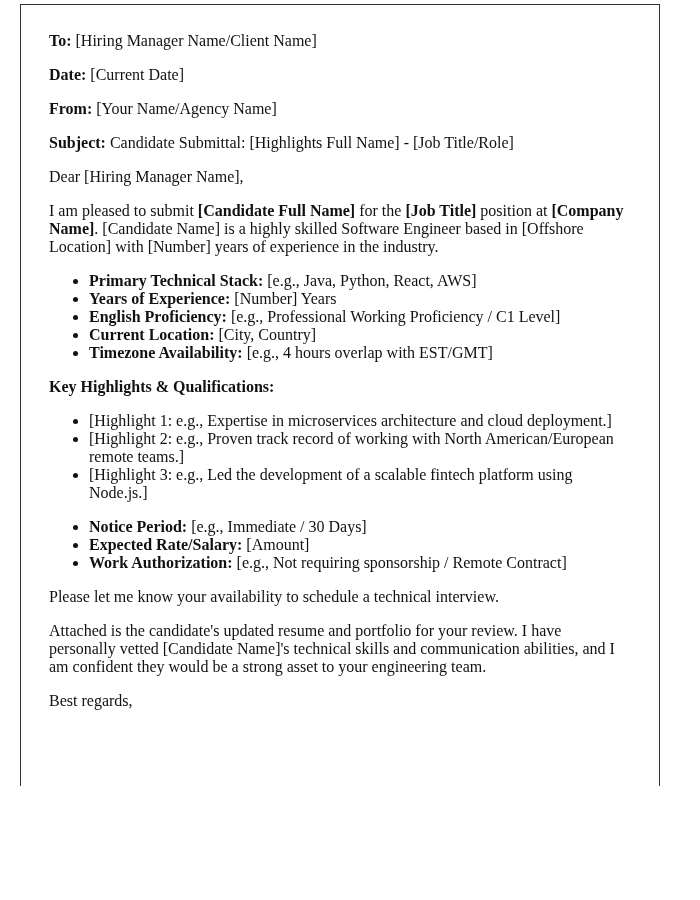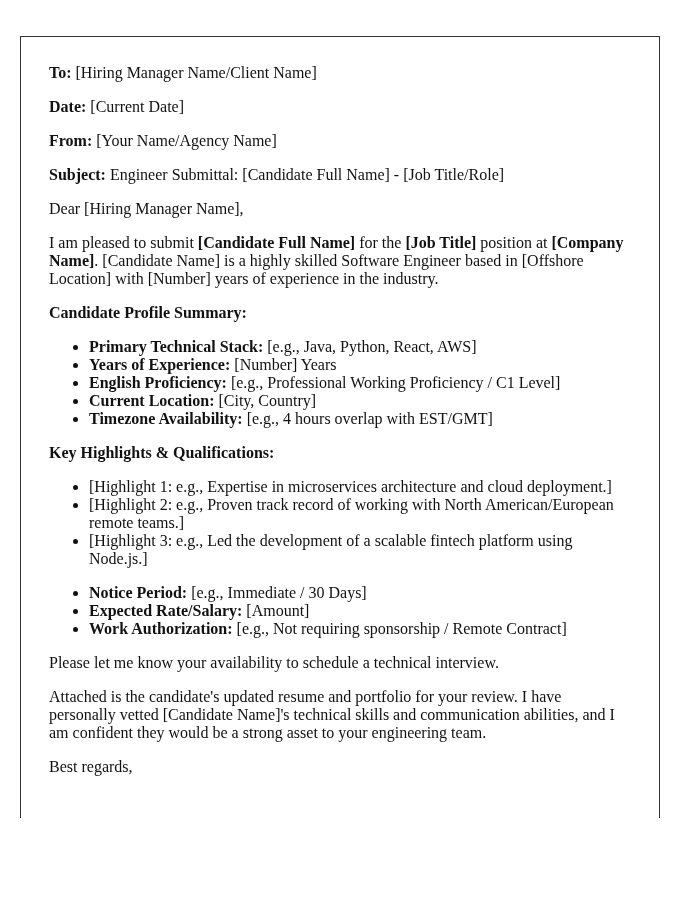--- a/index.html
+++ b/index.html
@@ -12,21 +12,21 @@
       height: 900px;
       position: relative;
       overflow: hidden;
       font-family: "Liberation Serif", "DejaVu Serif", serif;
       font-size: 16px;
       color: #111111;
     }
     .letter {
       position: absolute;
       left: 20px;
-      top: 36px;
+      top: 4px;
       width: 640px;
       height: 782px;
       border-left: 1px solid #333333;
       border-right: 1px solid #333333;
       border-top: 1px solid #333333;
       box-sizing: border-box;
       padding: 27px 28px 0 28px;
       overflow: hidden;
     }
     p {
@@ -46,27 +46,26 @@
 <body>
 
 <div class="letter">
 
   <p><b>To:</b> <span>[Hiring Manager Name/Client Name]</span></p>
 
   <p><b>Date:</b> <span>[Current Date]</span></p>
 
   <p><b>From:</b> <span>[Your Name/Agency Name]</span></p>
 
-  <p><b>Subject:</b> <span>Engineer Submittal: [Candidate Full Name] - [Job Title/Role]</span></p>
+  <p><b>Subject:</b> <span>Candidate Submittal: [Highlights Full Name] - [Job Title/Role]</span></p>
 
   <p>Dear [Hiring Manager Name],</p>
 
   <p><span>I am pleased to submit </span><b>[Candidate Full Name]</b><span> for the </span><b>[Job Title]</b><span> position at </span><b>[Company Name]</b><span>. [Candidate Name] is a highly skilled Software Engineer based in [Offshore Location] with [Number] years of experience in the industry.</span></p>
 
-  <p class="section-heading"><b>Candidate Profile Summary:</b></p>
   <ul>
     <li><b>Primary Technical Stack:</b><span> [e.g., Java, Python, React, AWS]</span></li>
     <li><b>Years of Experience:</b><span> [Number] Years</span></li>
     <li><b>English Proficiency:</b><span> [e.g., Professional Working Proficiency / C1 Level]</span></li>
     <li><b>Current Location:</b><span> [City, Country]</span></li>
     <li><b>Timezone Availability:</b><span> [e.g., 4 hours overlap with EST/GMT]</span></li>
   </ul>
 
   <p class="section-heading"><b>Key Highlights &amp; Qualifications:</b></p>
   <ul>

